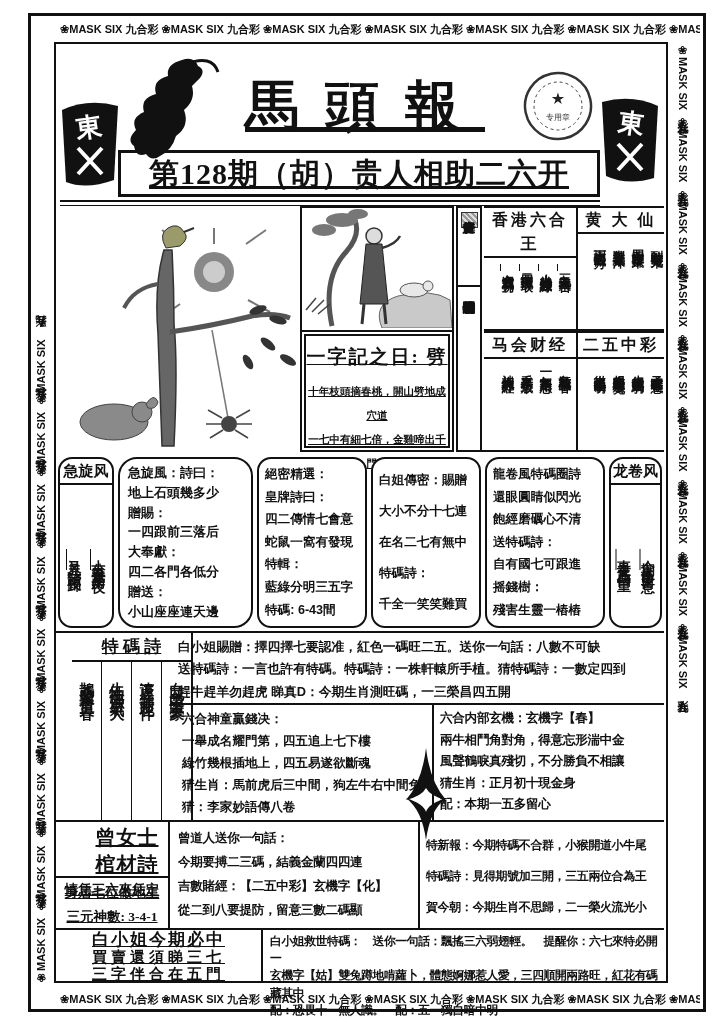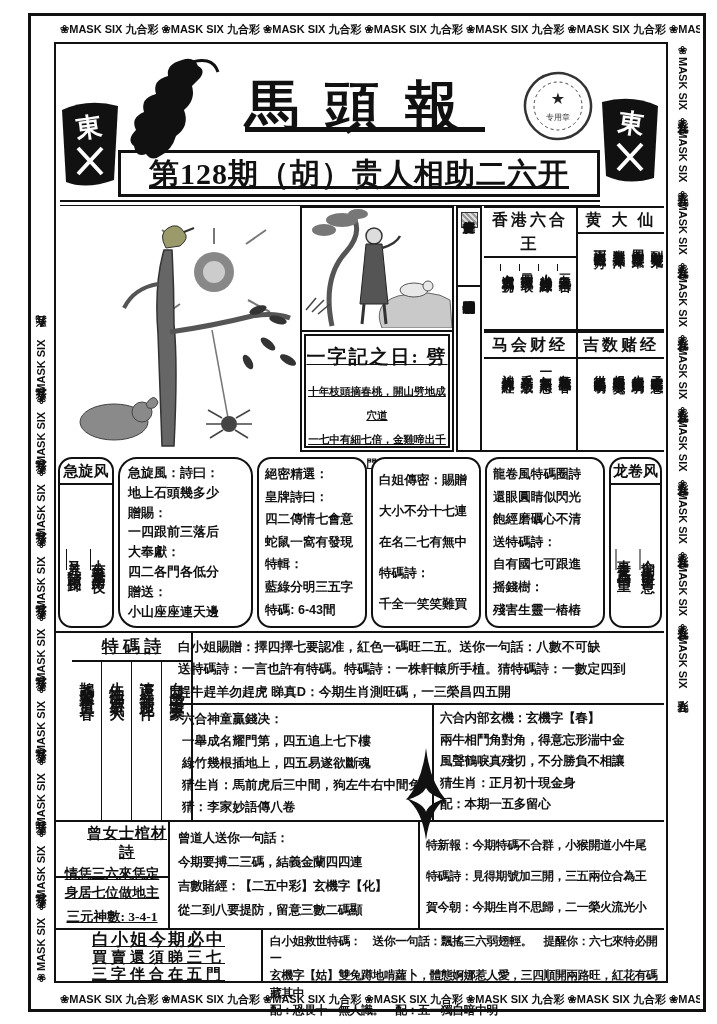--- a/index.html
+++ b/index.html
@@ -167,21 +167,21 @@
 樹下靜坐觀四方</div>
   </div>
   <div class="abs" style="left:484px;top:331px;width:92px;height:121px;border-top:2px solid #111;">
     <div class="tbl-head">马会财经</div>
     <div class="tbl-body" style="margin-left:14px;">鳥語花香天下春
 一年富足不用愁
 采來果子石上放
 神州大地分外紅</div>
   </div>
   <div class="abs" style="left:578px;top:331px;width:86px;height:121px;border-top:2px solid #111;">
-    <div class="tbl-head">吉数赌经</div>
+    <div class="tbl-head">二五中彩</div>
     <div class="tbl-body" style="margin-left:12px;">子夜虎啸不在意
 步行奪得胡馬騎
 趕盡殺絕不放寬
 從來早起唤黎明</div>
   </div>
   <div class="abs line" style="left:576px;top:206px;width:2px;height:246px;"></div>
   <div class="abs line" style="left:484px;top:329px;width:180px;height:2px;"></div>
   <div class="abs line" style="left:300px;top:206px;width:2px;height:246px;"></div>
   <div class="abs line" style="left:456px;top:450px;width:208px;height:2px;"></div>
 
@@ -260,21 +260,21 @@
 
   <svg class="abs" style="left:404px;top:748px;" width="44" height="92" viewBox="0 0 44 92">
     <path d="M22 0 Q26 34 42 52 Q26 48 22 40 Q18 48 2 52 Q18 34 22 0 Z" fill="#111"></path>
     <path d="M22 92 Q18 62 2 50 Q20 56 22 64 Q24 56 42 50 Q26 62 22 92 Z" fill="#111"></path>
   </svg>
 
   <div class="abs line" style="left:56px;top:820px;width:608px;height:2px;"></div>
 
   <div class="abs" style="left:56px;top:822px;width:114px;height:106px;border-right:2px solid #111;">
     <div style="border-bottom:2px solid #111;height:52px;padding-top:2px;">
-      <div class="serif b center" style="font-size:15px;letter-spacing:1px;margin-left:30px;">曾女士棺材詩</div>
+      <div class="serif b center" style="font-size:20px;letter-spacing:1px;margin-left:30px;">曾女士棺材詩</div>
       <div class="serif b center" style="font-size:13.5px;margin-top:3px;">情恁三六來恁定</div>
     </div>
     <div class="serif b center ml" style="font-size:13.5px;line-height:24px;padding-top:3px;">身居七位做地主
 三元神數: 3-4-1</div>
   </div>
 
   <div class="abs b ml" style="left:178px;top:826px;width:234px;font-size:12.6px;line-height:24px;letter-spacing:-0.3px;">曾道人送你一句話：
 今期要搏二三碼，結義金蘭四四連
 吉數賭經：【二五中彩】玄機字【化】
 從二到八要提防，留意三數二碼顯</div>

